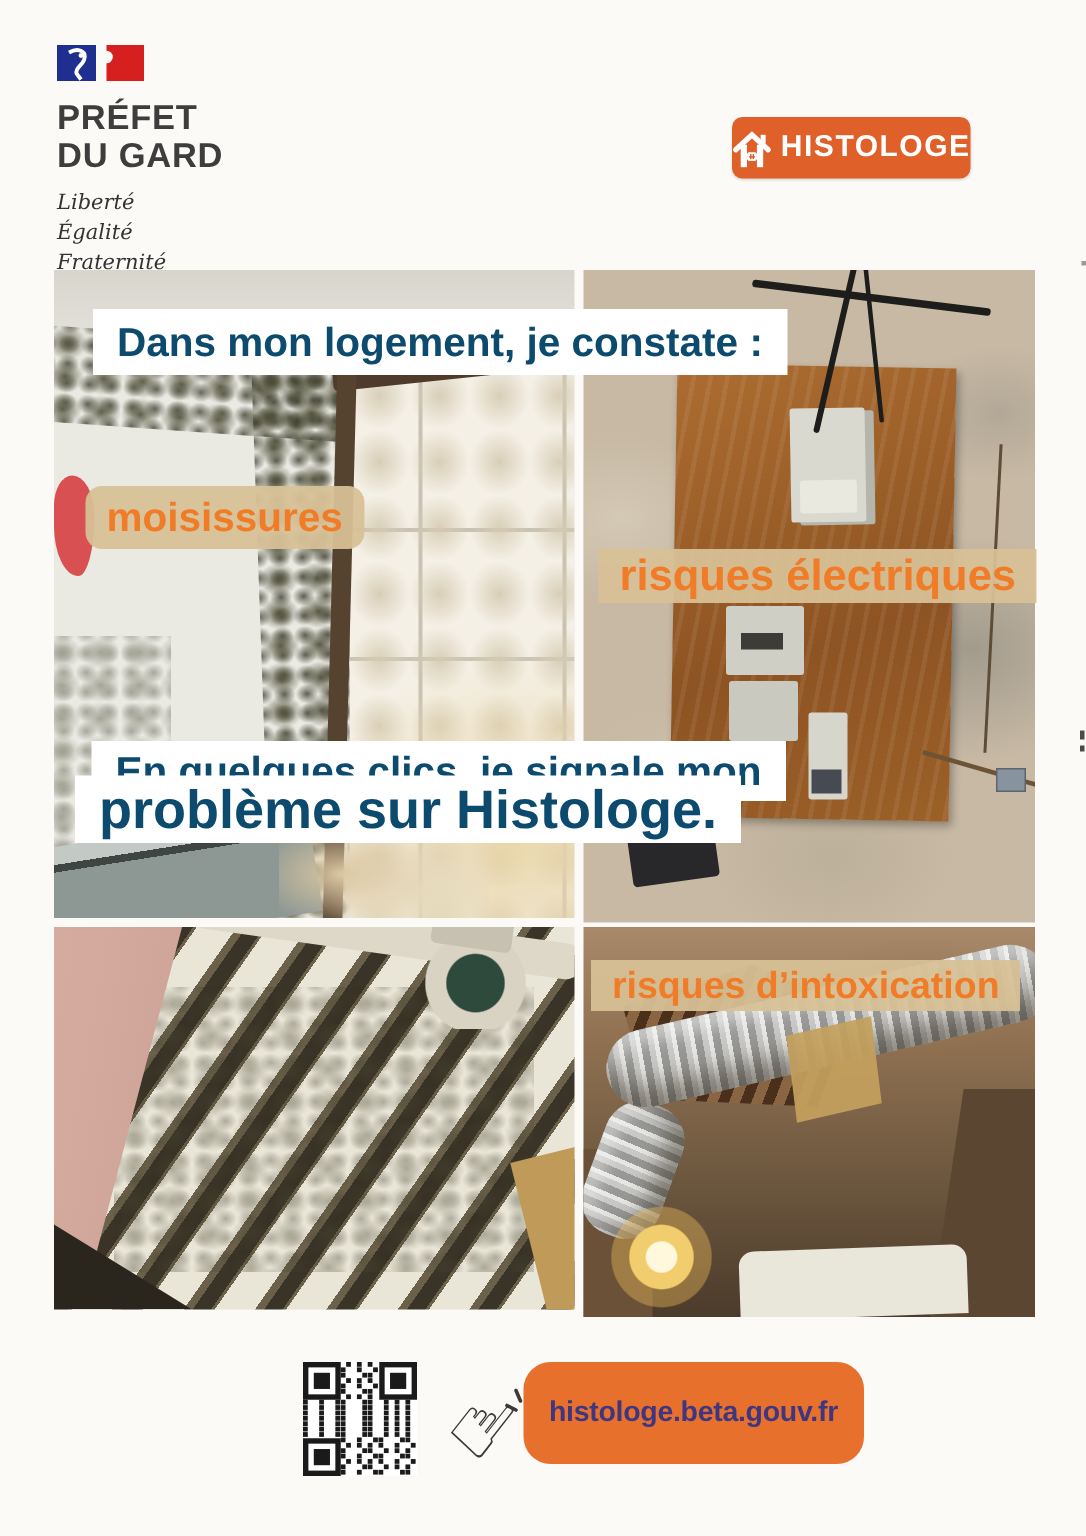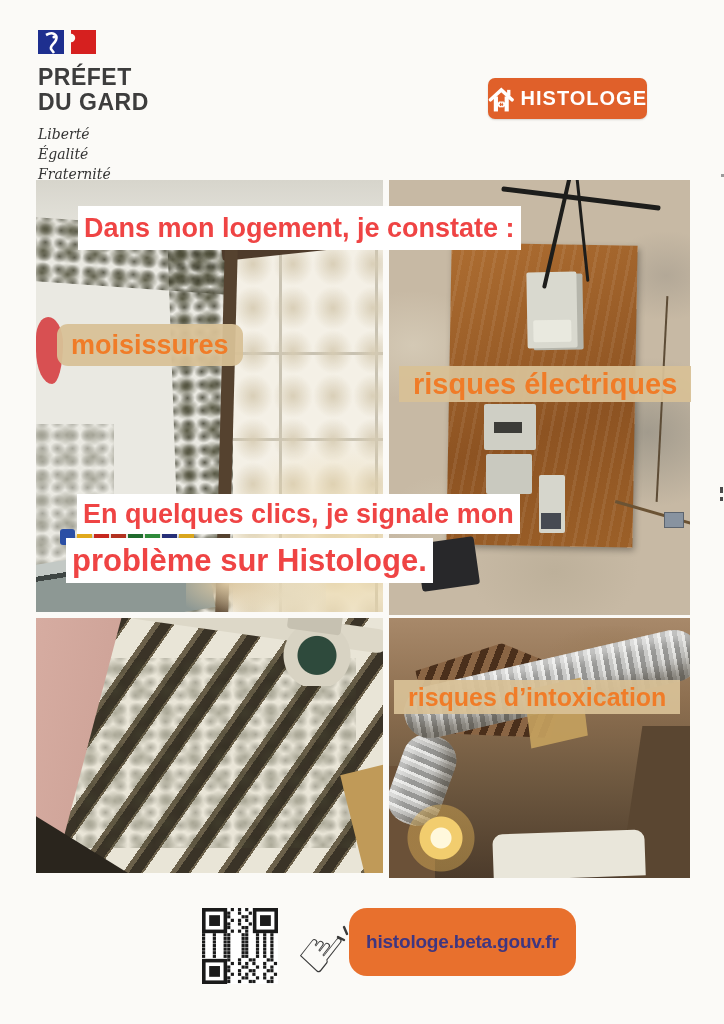--- a/index.html
+++ b/index.html
@@ -126,30 +126,30 @@
       transform:rotate(-13deg) skewX(-6deg);}
   .p4-rightwall{left:231px;top:108px;width:70px;height:152px;background:#5a4631;
       clip-path:polygon(32% 0,100% 0,100% 100%,0 100%);}
   .p4-leftwall{left:0;top:148px;width:46px;height:112px;background:#6b5138;}
   .p4-heater{left:104px;top:214px;width:152px;height:46px;background:#e9e6da;
       border-radius:10px 10px 0 0;transform:rotate(-2deg);}
   .p4-bulb{left:14px;top:182px;width:76px;height:76px;background:
       radial-gradient(circle,#fff8dc 0 10px,#f2cd6e 11px 21px,rgba(240,190,90,.4) 22px 33px,rgba(240,190,90,0) 34px);}
 
   
-  .band{display:inline-flex;align-items:center;background:#fff;color:#ef4444;
-      font-weight:700;padding:0 6px;z-index:3;white-space:nowrap;margin-left:16px;}
+  .band{display:inline-flex;align-items:center;background:#fff;color:#0c4a6e;
+      font-weight:700;padding:0 16px;z-index:3;white-space:nowrap;}
   .band-headline{left:62px;top:206px;height:44px;font-size:27px;}
   .band-cta1{left:61px;top:494px;height:40px;font-size:27px;}
-  .band-cta2{left:50px;top:538px;height:45px;font-size:31px;}
+  .band-cta2{left:50px;top:517px;height:45px;font-size:36px;}
   .tag{display:inline-flex;align-items:center;background:rgba(216,192,150,.94);
       color:#f07c28;font-weight:700;padding:0 14px;z-index:3;white-space:nowrap;}
   .tag-moisissures{left:57px;top:324px;height:42px;font-size:27px;border-radius:11px;}
   .tag-elec{left:399px;top:366px;height:36px;font-size:29px;}
-  .tag-intox{left:394px;top:640px;height:34px;font-size:25px;margin-top:40px;}
+  .tag-intox{left:394px;top:640px;height:34px;font-size:25px;}
   .tag-cafards{left:51px;top:820px;height:37px;font-size:26px;}
   .red-chip{left:36px;top:317px;width:27px;height:67px;background:#d85052;z-index:2;
       border-radius:45% 55% 40% 60%/30% 40% 60% 50%;}
 
   
   .qr{left:202px;top:906px;width:76px;height:80px;}
   .hand{left:298px;top:926px;width:70px;height:76px;font-size:56px;line-height:70px;
       color:#3a3a3a;transform:rotate(38deg);font-family:"DejaVu Sans",sans-serif;z-index:3;}
   .burst{left:334px;top:921px;width:36px;height:36px;z-index:2;}
   .url-pill{left:349px;top:908px;height:36px;background:#e8702d;border-radius:18px;

